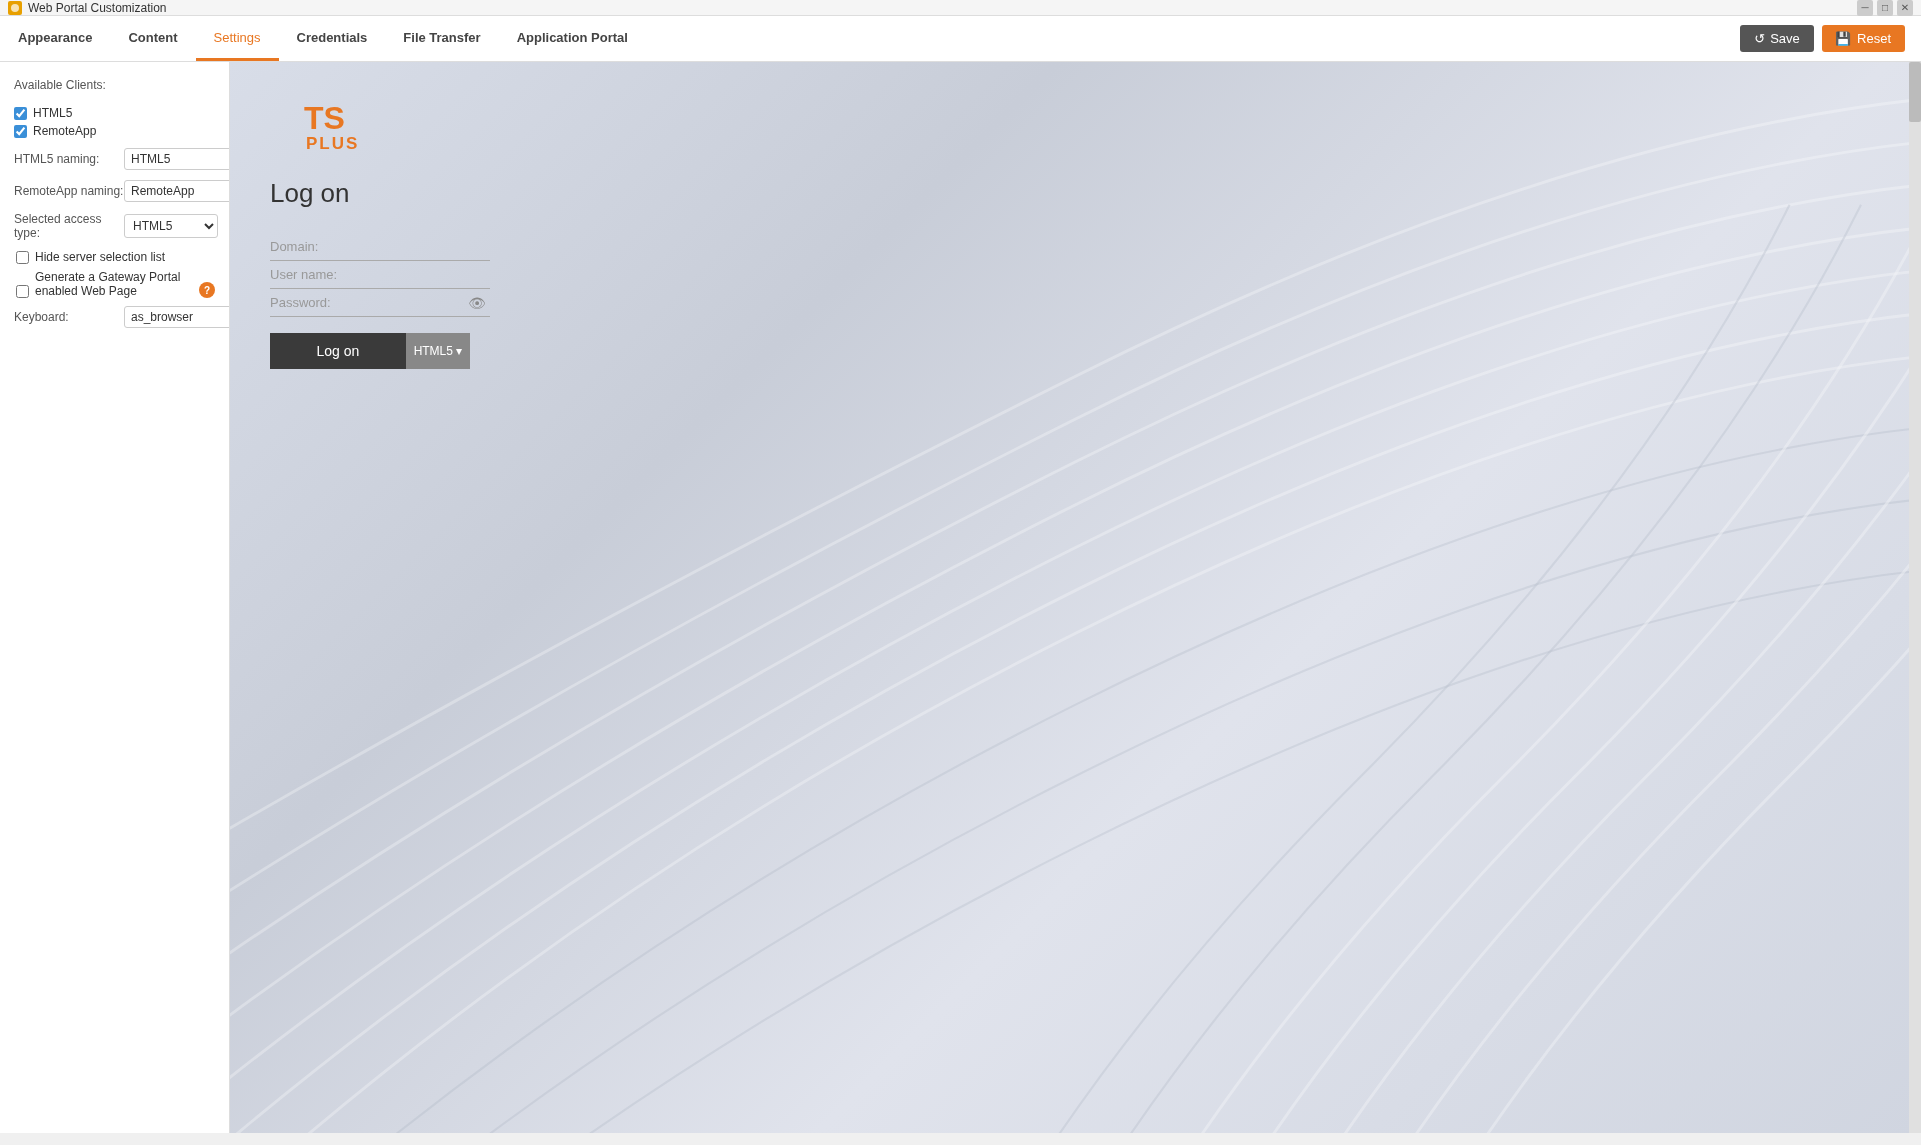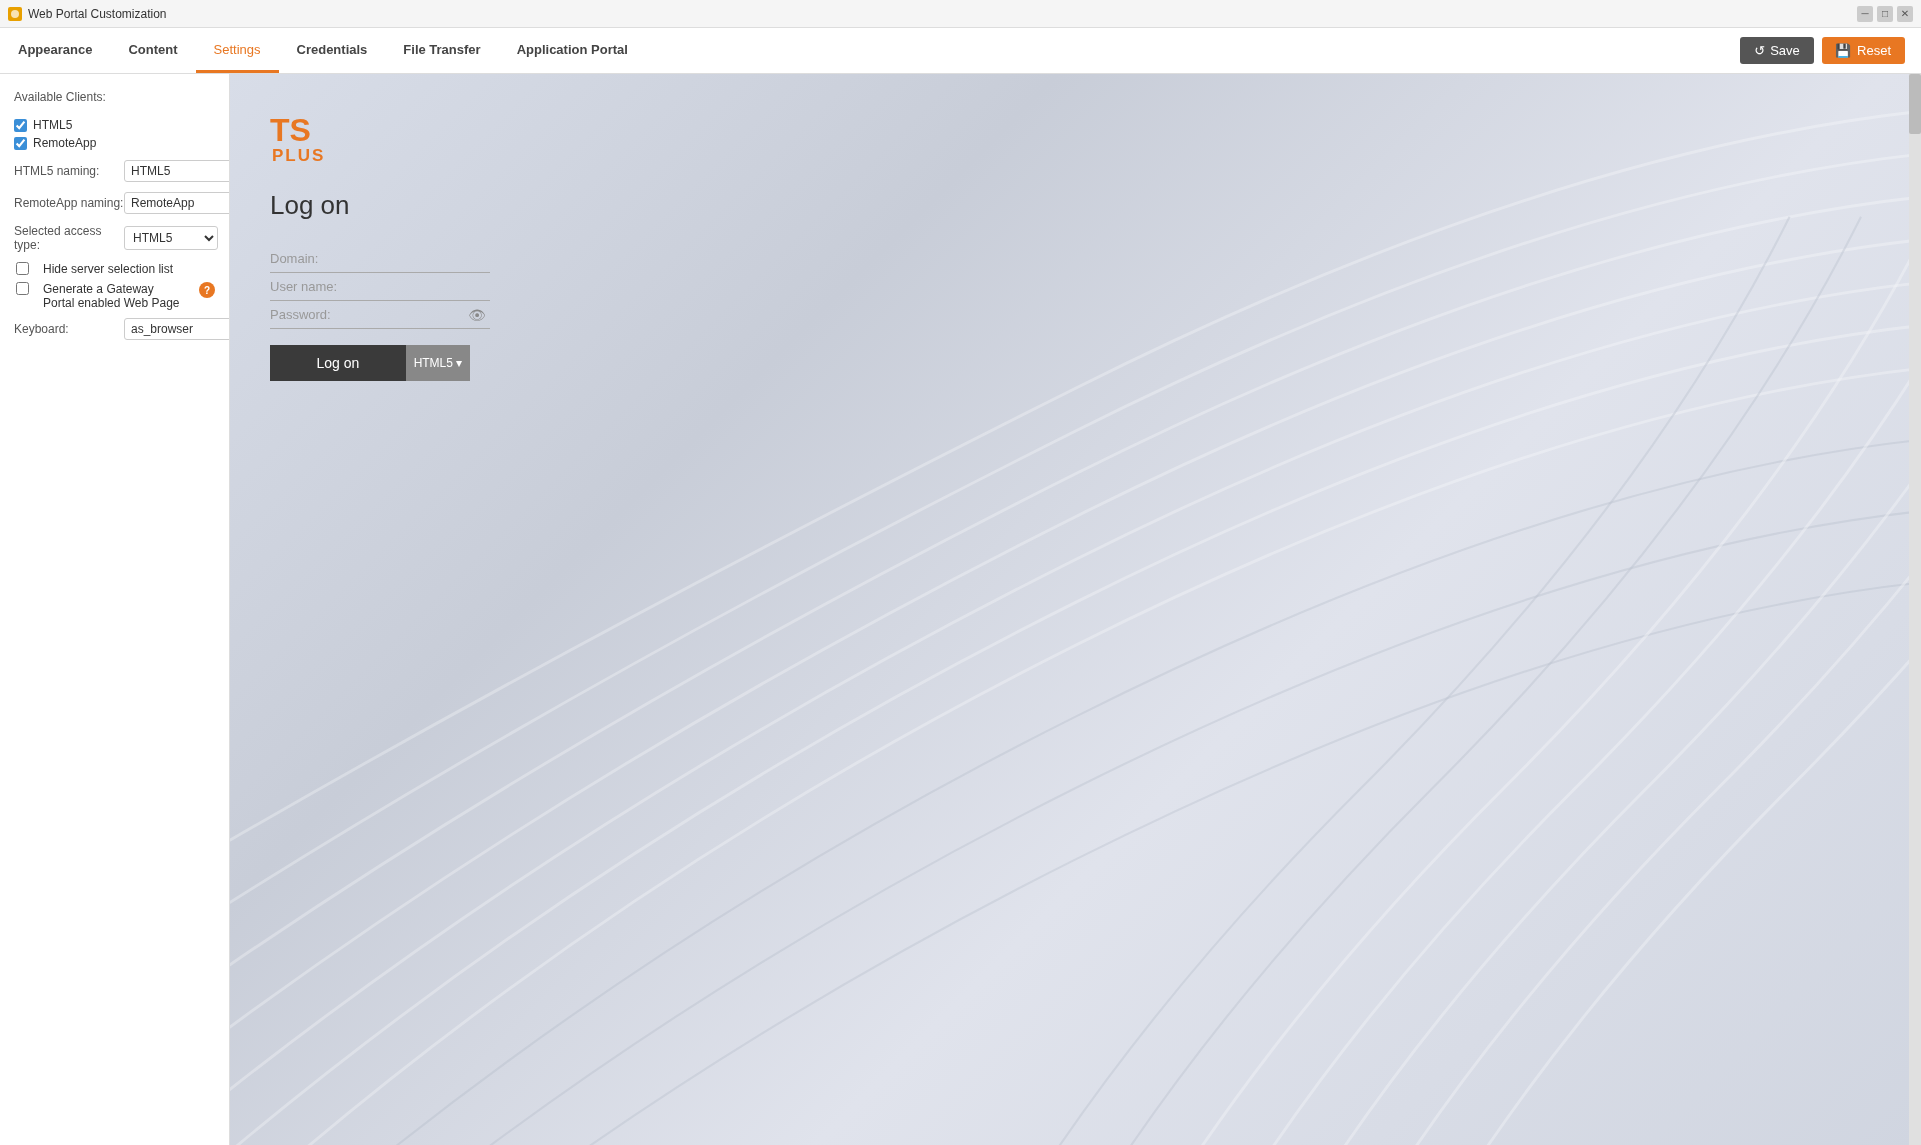--- a/index.html
+++ b/index.html
@@ -1,20 +1,20 @@
 <!DOCTYPE html>
 <html><head>
   <meta charset="utf-8">
   <style>
     * { box-sizing: border-box; margin: 0; padding: 0; }
     body { font-family: 'Segoe UI', Arial, sans-serif; font-size: 13px; background: #f0f0f0; overflow: hidden; }
 
     
     .title-bar {
-      height: 28px;
+      height: 16px;
       background: #f5f5f5;
       border-bottom: 1px solid #ddd;
       display: flex;
       align-items: center;
       justify-content: space-between;
       padding: 0 8px;
       user-select: none;
     }
     .title-bar-left {
       display: flex;
@@ -169,22 +169,22 @@
       flex: 1;
       border: 1px solid #ccc;
       border-radius: 3px;
       padding: 3px 4px;
       font-size: 12px;
       color: #333;
       background: #fff;
     }
     .checkbox-option-row {
       display: flex;
-      align-items: flex-start;
-      gap: 14px;
+      align-items: flex-end;
+      gap: 6px;
       margin-bottom: 6px;
       padding-left: 2px;
     }
     .checkbox-option-row input[type="checkbox"] {
       accent-color: #3a8fd8;
     }
     .help-icon {
       width: 16px;
       height: 16px;
       border-radius: 50%;
@@ -229,20 +229,21 @@
 
     
     .login-container {
       position: absolute;
       top: 40px;
       left: 40px;
       width: 220px;
     }
     .ts-logo {
       margin-bottom: 24px;
+      margin-left: 34px;
     }
     .ts-logo-text {
       font-size: 32px;
       font-weight: bold;
       line-height: 1;
     }
     .ts-orange { color: #e87722; }
     .ts-sub {
       font-size: 17px;
       font-weight: bold;

